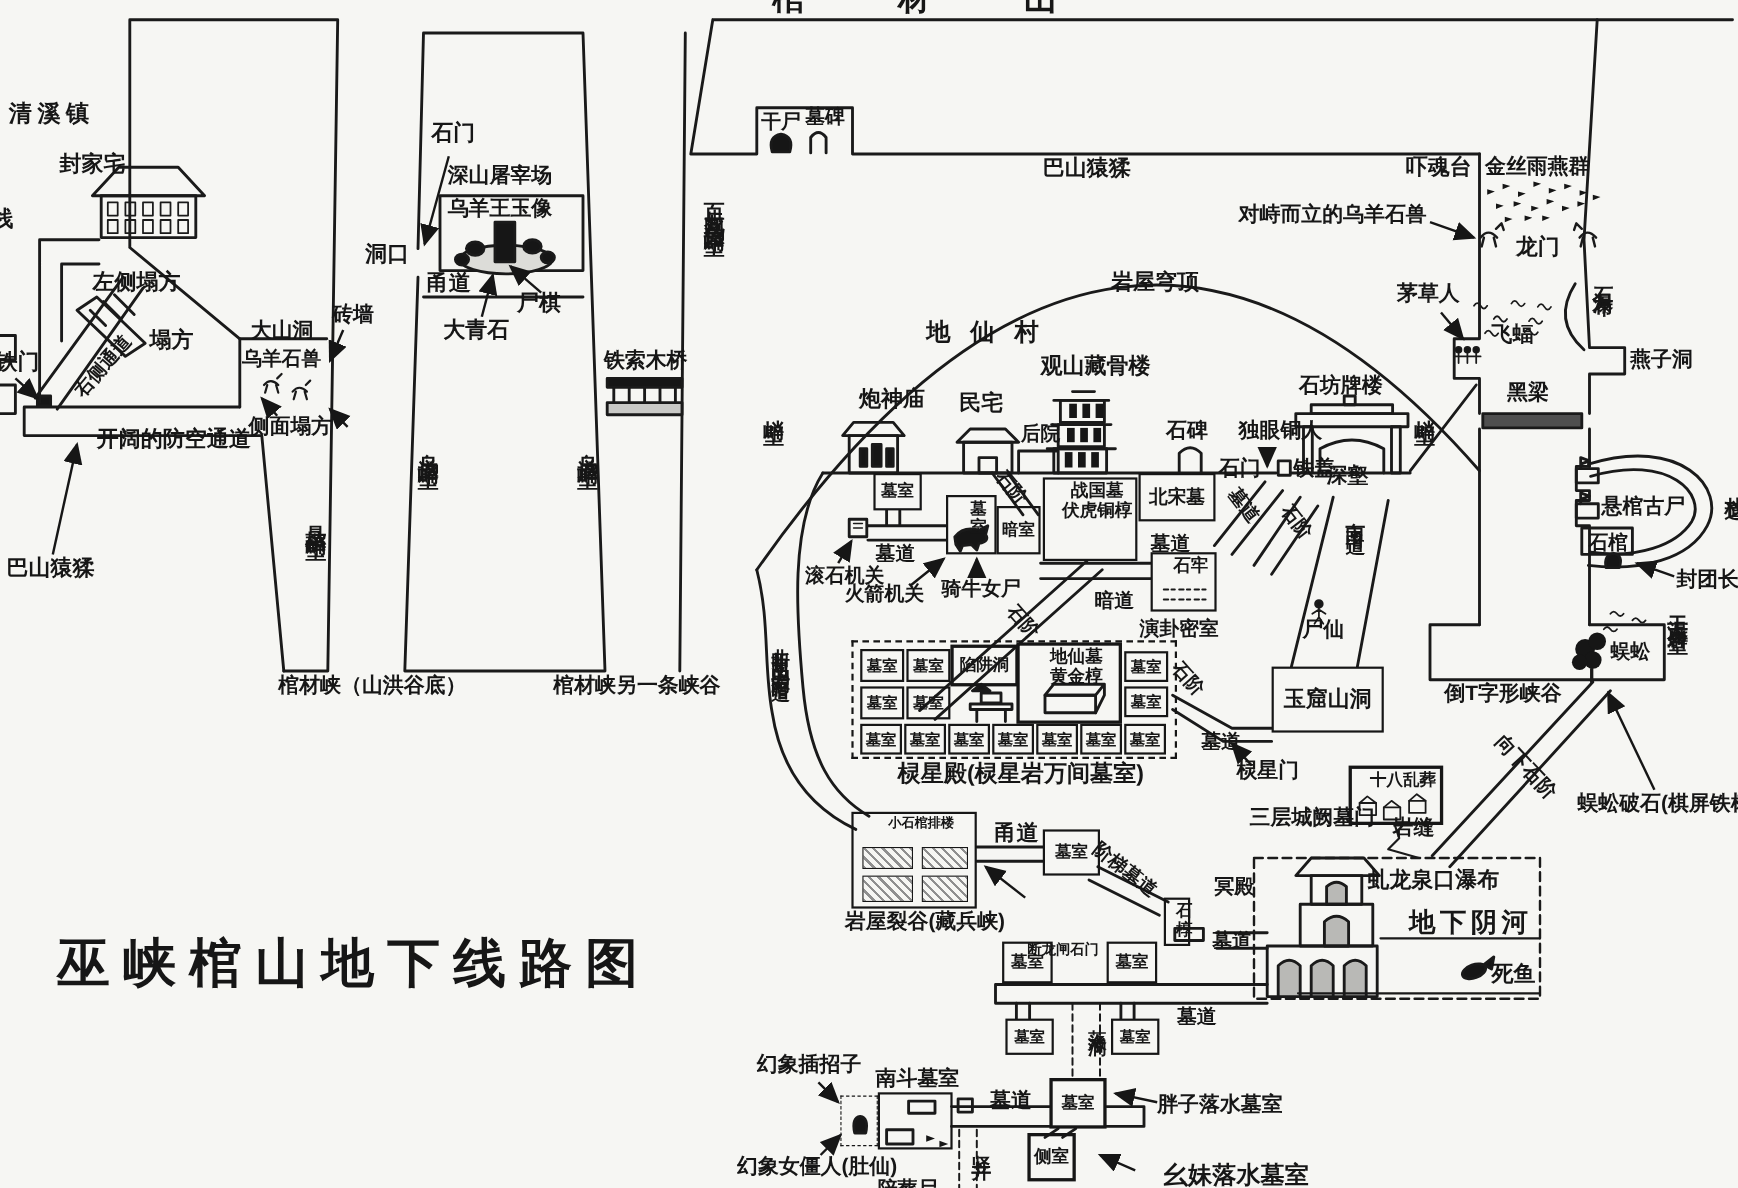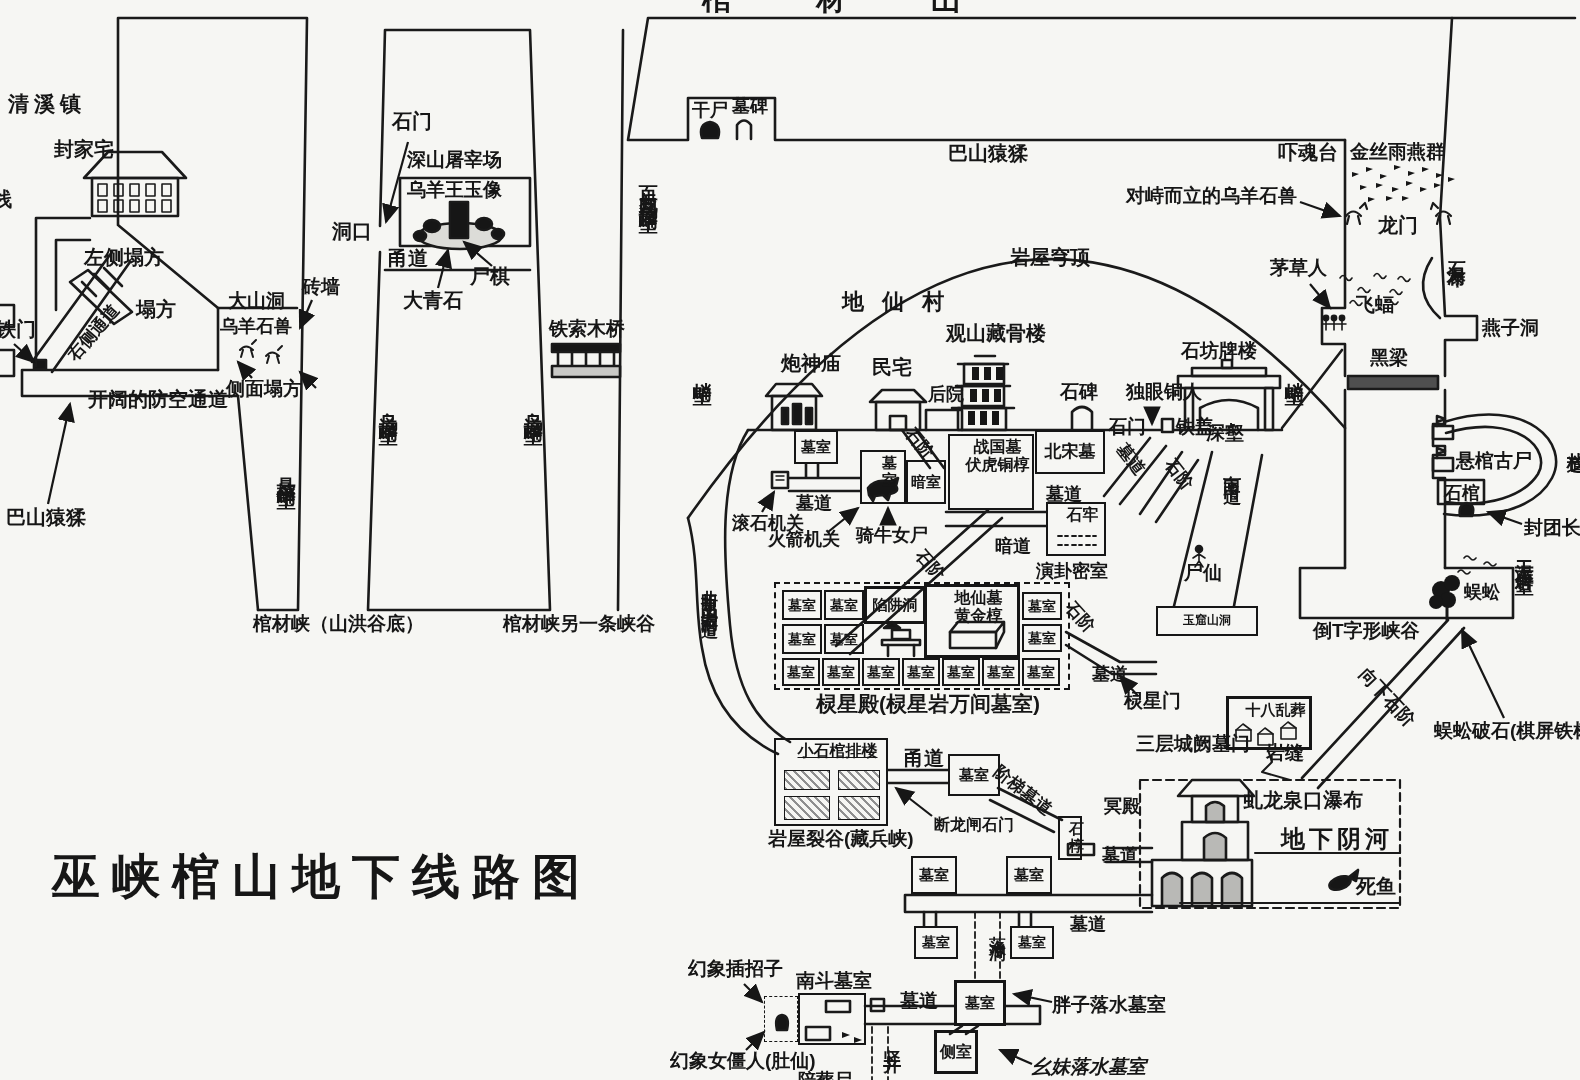--- a/index.html
+++ b/index.html
@@ -333,63 +333,63 @@
       <div class="lbl" style="left: 1464px; top: 582px; font-size: 18px;">蜈蚣</div>
       <div class="lbl" style="left: 1434px; top: 720px; font-size: 19px;">蜈蚣破石(棋屏铁树)</div>
       <div class="lbl" style="left: 1370px; top: 664px; font-size: 18px; transform: rotate(47deg);">向下石阶</div>
       <div class="lbl" style="left: 1266px; top: 742px; font-size: 19px;">岩缝</div>
       <div class="lbl" style="left: 1243px; top: 789px; font-size: 20px;">虬龙泉口瀑布</div>
       <div class="lbl" style="left: 1281px; top: 826px; font-size: 24px; letter-spacing: 4px;">地下阴河</div>
       <div class="lbl" style="left: 1356px; top: 875px; font-size: 20px;">死鱼</div>
       <div class="lbl" style="left: 1136px; top: 733px; font-size: 19px;">三层城阙墓门</div>
       <div class="lbl" style="left: 768px; top: 828px; font-size: 19px;">岩屋裂谷(藏兵峡)</div>
       <div class="lbl" style="left: 904px; top: 747px; font-size: 20px;">甬道</div>
-      <div class="lbl" style="left: 910px; top: 816px; font-size: 16px; padding-left: 24px;">断龙闸石门</div>
+      <div class="lbl" style="left: 910px; top: 856px; font-size: 13px; padding-left: 24px;">断龙闸石门</div>
       <div class="lbl" style="left: 1002px; top: 762px; font-size: 17px; transform: rotate(38deg);">阶梯墓道</div>
       <div class="lbl" style="left: 1064px; top: 796px; font-size: 18px; margin-left: 40px;">冥殿</div>
       <div class="lbl" style="left: 1102px; top: 845px; font-size: 18px;">墓道</div>
       <div class="lbl" style="left: 1070px; top: 914px; font-size: 18px;">墓道</div>
       <div class="lbl v" style="left: 988px; top: 922px; font-size: 17px;">落水洞</div>
       <div class="lbl" style="left: 688px; top: 958px; font-size: 19px;">幻象插招子</div>
       <div class="lbl" style="left: 796px; top: 970px; font-size: 19px;">南斗墓室</div>
       <div class="lbl" style="left: 900px; top: 990px; font-size: 19px;">墓道</div>
       <div class="lbl" style="left: 1052px; top: 994px; font-size: 19px;">胖子落水墓室</div>
       <div class="lbl" style="left: 670px; top: 1050px; font-size: 19px;">幻象女僵人(肚仙)</div>
       <div class="lbl v" style="left: 882px; top: 1036px; font-size: 18px;">竖井</div>
-      <div class="lbl" style="left: 1032px; top: 1056px; font-size: 19px; font-style: italic;">幺妹落水墓室</div>
+      <div class="lbl" style="left: 1058px; top: 1056px; font-size: 22px;">幺妹落水墓室</div>
       <div class="lbl" style="left: 798px; top: 1070px; font-size: 18px;">陪葬尸</div>
     </div>
 <div id="boxes">
       <div class="bx" style="left: 1035px; top: 430px; width: 70px; height: 44px; font-size: 17px;"><span>北宋墓</span></div>
       <div class="bx" style="left: 794px; top: 430px; width: 44px; height: 34px; font-size: 15px;"><span>墓室</span></div>
       <div class="bx top" style="left: 860px; top: 450px; width: 46px; height: 54px; font-size: 15px;"><span>墓室</span></div>
       <div class="bx" style="left: 906px; top: 460px; width: 40px; height: 44px; font-size: 15px;"><span>暗室</span></div>
       <div class="bx top" style="left: 948px; top: 434px; width: 86px; height: 76px; font-size: 16px;"><span>战国墓
 伏虎铜椁</span></div>
       <div class="bx top" style="left: 1046px; top: 502px; width: 60px; height: 54px; font-size: 16px;"><span>石牢</span></div>
-      <div class="bx" style="left: 1156px; top: 606px; width: 102px; height: 30px; font-size: 12px;"><span>玉窟山洞</span></div>
+      <div class="bx" style="left: 1156px; top: 606px; width: 102px; height: 60px; font-size: 20px;"><span>玉窟山洞</span></div>
       <div class="bx bold top" style="left: 924px; top: 584px; width: 96px; height: 74px; font-size: 16px;"><span>地仙墓
 黄金椁</span></div>
       <div class="bx bold" style="left: 864px; top: 586px; width: 62px; height: 38px; font-size: 15px;"><span>陷阱洞</span></div>
       <div class="bx" style="left: 782px; top: 590px; width: 40px; height: 30px; font-size: 14px;"><span>墓室</span></div>
       <div class="bx" style="left: 824px; top: 590px; width: 40px; height: 30px; font-size: 14px;"><span>墓室</span></div>
       <div class="bx" style="left: 1022px; top: 592px; width: 40px; height: 28px; font-size: 14px;"><span>墓室</span></div>
       <div class="bx" style="left: 782px; top: 624px; width: 40px; height: 30px; font-size: 14px;"><span>墓室</span></div>
       <div class="bx" style="left: 824px; top: 624px; width: 40px; height: 30px; font-size: 14px;"><span>墓室</span></div>
       <div class="bx" style="left: 1022px; top: 624px; width: 40px; height: 28px; font-size: 14px;"><span>墓室</span></div>
       <div class="bx" style="left: 782px; top: 658px; width: 38px; height: 28px; font-size: 14px;"><span>墓室</span></div>
       <div class="bx" style="left: 822px; top: 658px; width: 38px; height: 28px; font-size: 14px;"><span>墓室</span></div>
       <div class="bx" style="left: 862px; top: 658px; width: 38px; height: 28px; font-size: 14px;"><span>墓室</span></div>
       <div class="bx" style="left: 902px; top: 658px; width: 38px; height: 28px; font-size: 14px;"><span>墓室</span></div>
       <div class="bx" style="left: 942px; top: 658px; width: 38px; height: 28px; font-size: 14px;"><span>墓室</span></div>
       <div class="bx" style="left: 982px; top: 658px; width: 38px; height: 28px; font-size: 14px;"><span>墓室</span></div>
       <div class="bx" style="left: 1022px; top: 658px; width: 38px; height: 28px; font-size: 14px;"><span>墓室</span></div>
       <div class="bx dashed" style="left: 774px; top: 582px; width: 296px; height: 108px;"></div>
       <div class="bx bold top" style="left: 1226px; top: 696px; width: 86px; height: 54px; font-size: 15px;"><span>十八乱葬</span></div>
-      <div class="bx top" style="left: 774px; top: 738px; width: 114px; height: 88px; font-size: 16px; text-decoration: underline;"><span>小石棺排楼</span></div>
+      <div class="bx top" style="left: 774px; top: 738px; width: 114px; height: 88px; font-size: 12px;"><span>小石棺排楼</span></div>
       <div class="bx hatch" style="left: 784px; top: 770px; width: 46px; height: 20px;"></div>
       <div class="bx hatch" style="left: 838px; top: 770px; width: 42px; height: 20px;"></div>
       <div class="bx hatch" style="left: 784px; top: 796px; width: 46px; height: 24px;"></div>
       <div class="bx hatch" style="left: 838px; top: 796px; width: 42px; height: 24px;"></div>
       <div class="bx" style="left: 948px; top: 754px; width: 52px; height: 42px; font-size: 15px;"><span>墓室</span></div>
       <div class="bx top" style="left: 1058px; top: 816px; width: 24px; height: 44px; font-size: 15px;"><span>石椁</span></div>
       <div class="bx" style="left: 911px; top: 856px; width: 46px; height: 38px; font-size: 15px;"><span>墓室</span></div>
       <div class="bx" style="left: 1006px; top: 856px; width: 46px; height: 38px; font-size: 15px;"><span>墓室</span></div>
       <div class="bx" style="left: 914px; top: 926px; width: 44px; height: 33px; font-size: 14px;"><span>墓室</span></div>
       <div class="bx" style="left: 1010px; top: 926px; width: 44px; height: 33px; font-size: 14px;"><span>墓室</span></div>

